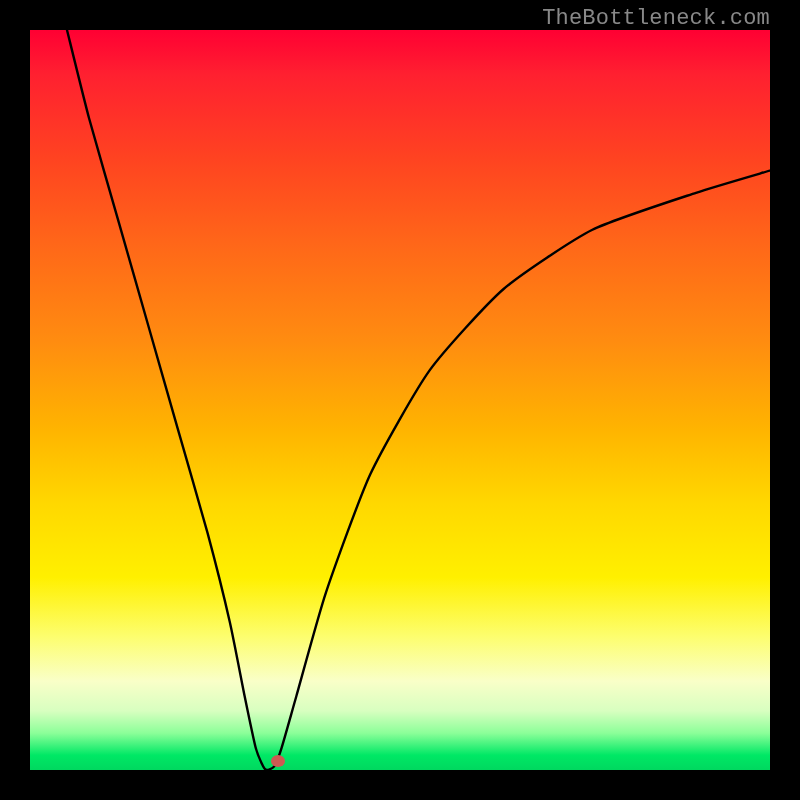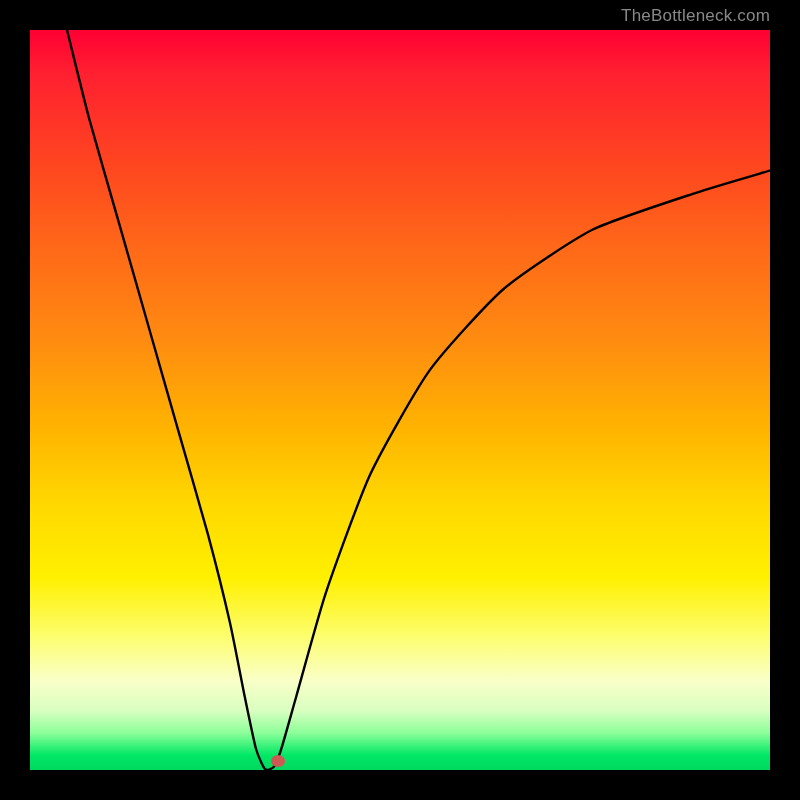--- a/index.html
+++ b/index.html
@@ -31,22 +31,22 @@
       #8cff99 95%,
       #00e865 98%,
       #00d85f 100%
     );
   }
   .watermark {
     position: absolute;
     right: 30px;
     top: 6px;
     color: #888;
-    font-family: Liberation Sans, sans-serif;
-    font-size: 17px;
+    font-family: Liberation Mono, monospace;
+    font-size: 22px;
     font-weight: 500;
     letter-spacing: 0.2px;
     text-align: center;
   }
   svg.curve {
     position: absolute;
     left: 0;
     top: 0;
     width: 740px;
     height: 740px;

